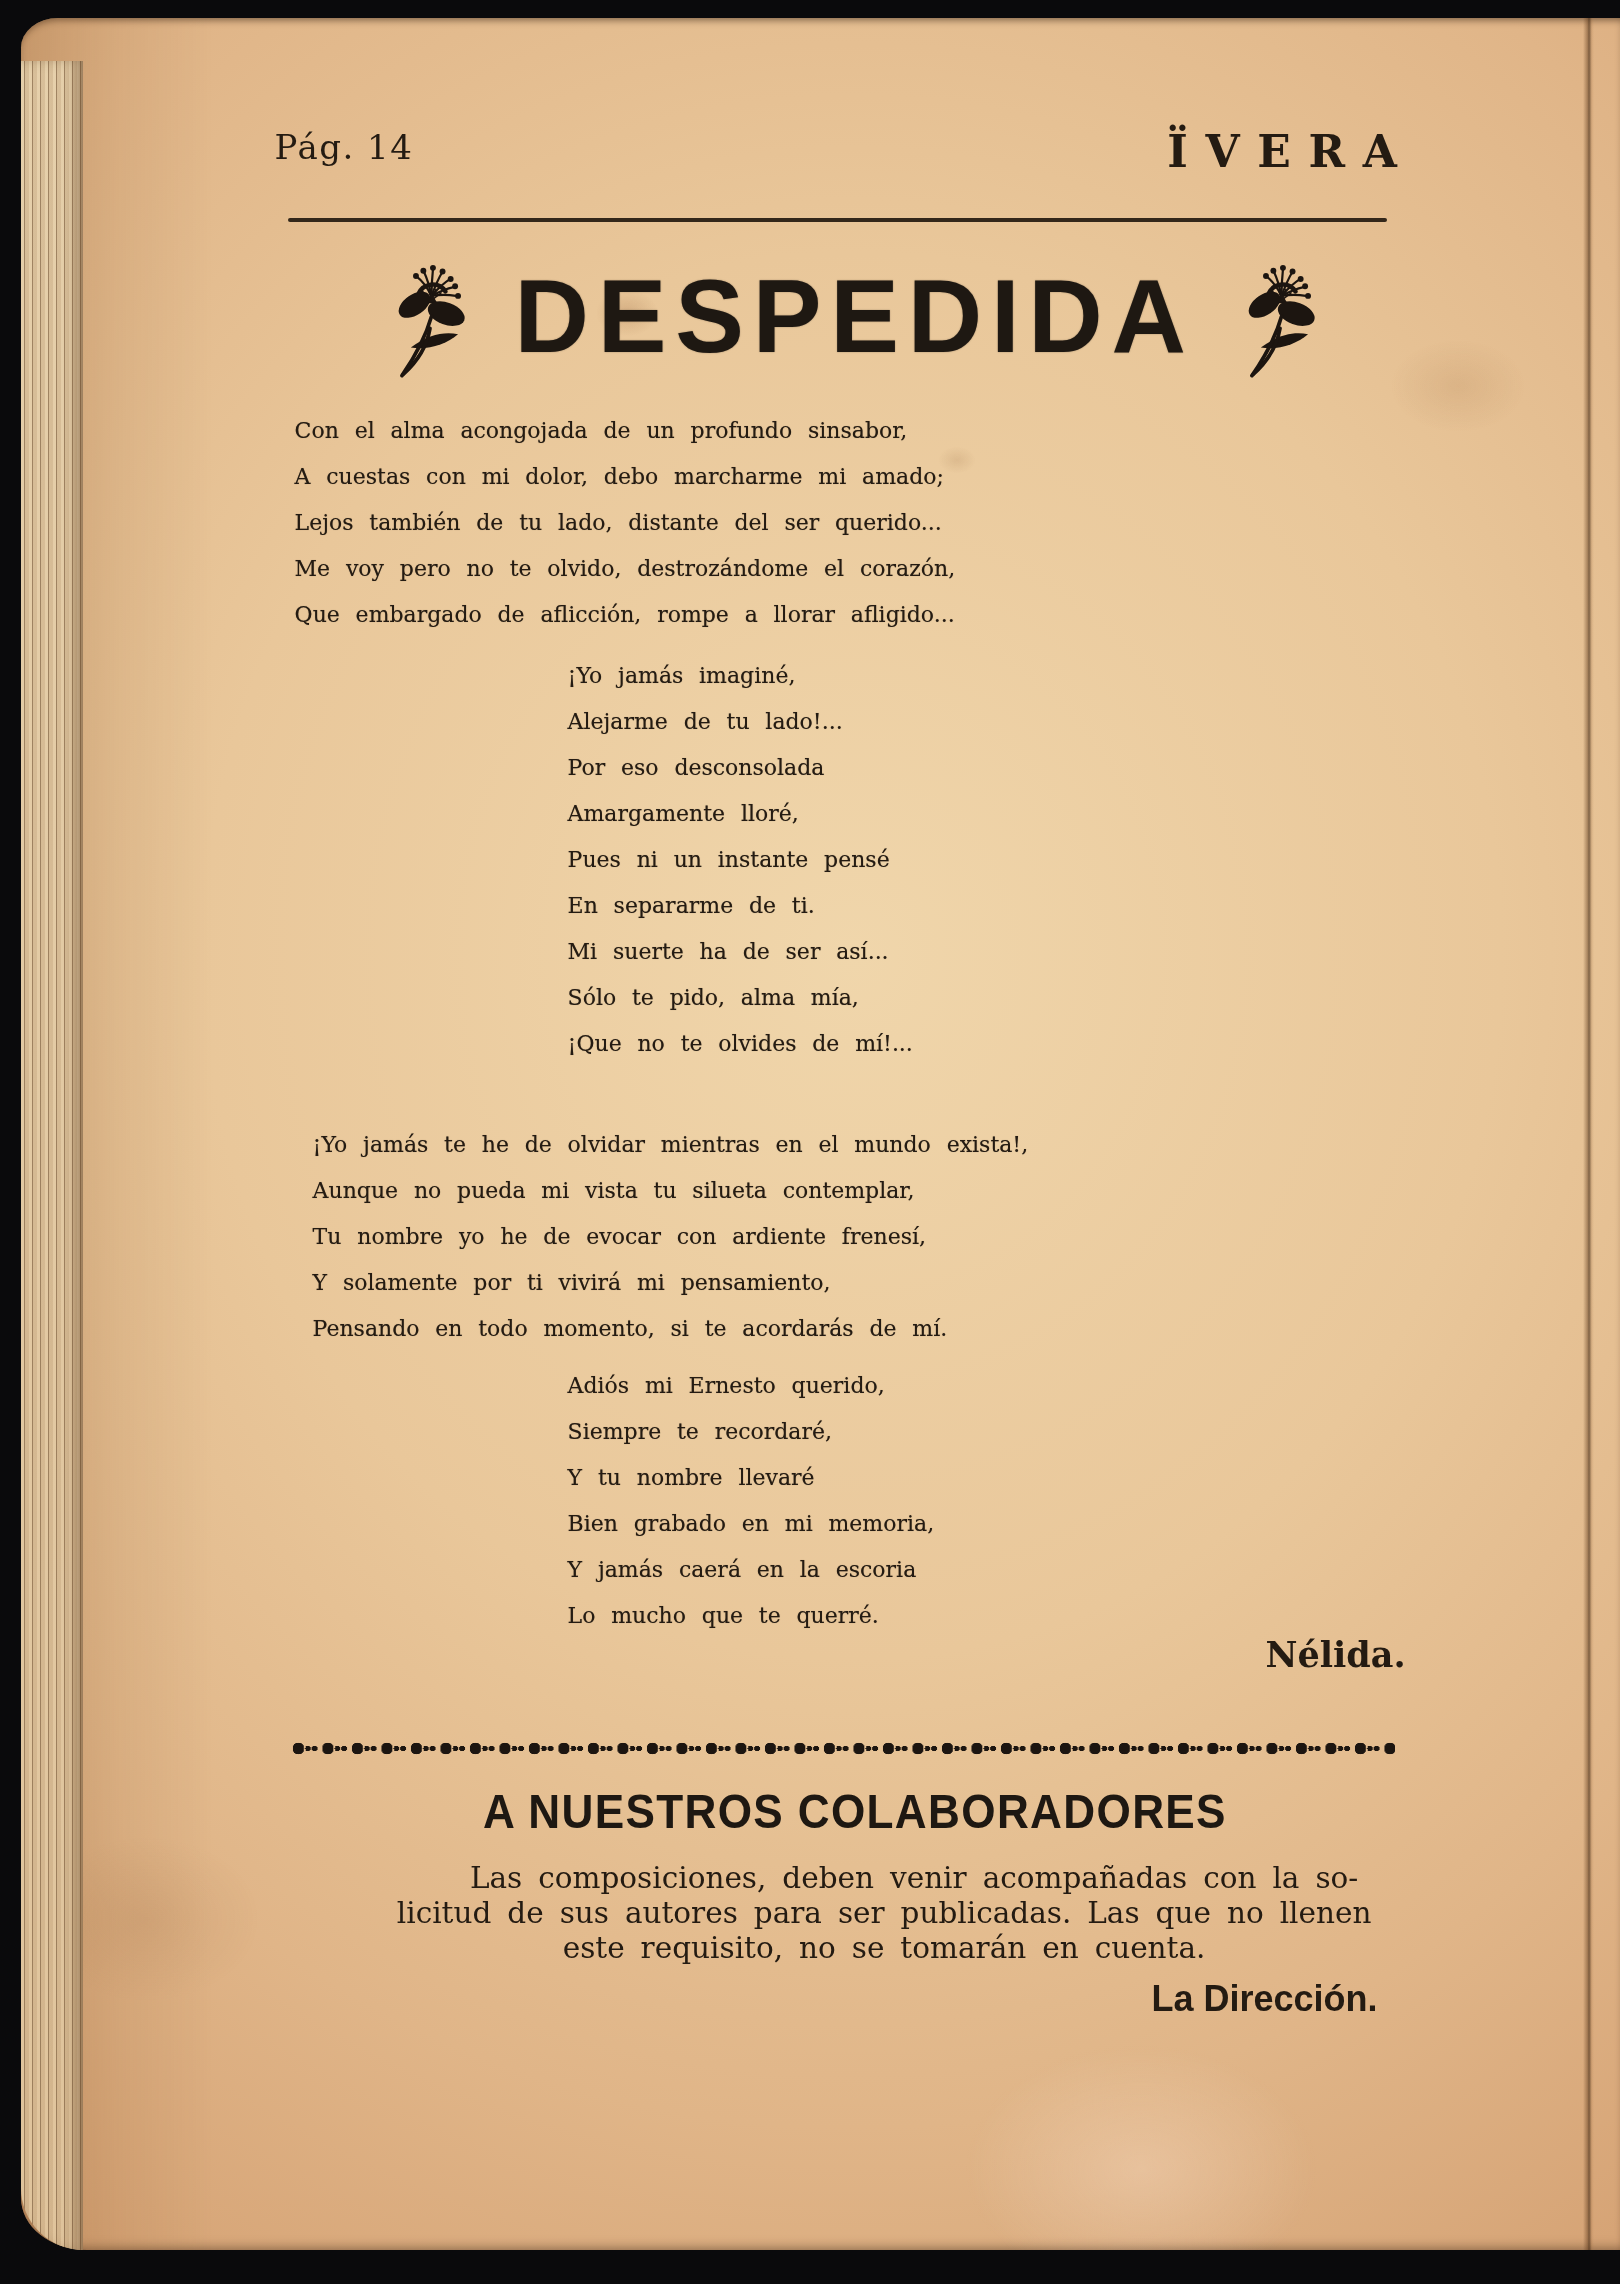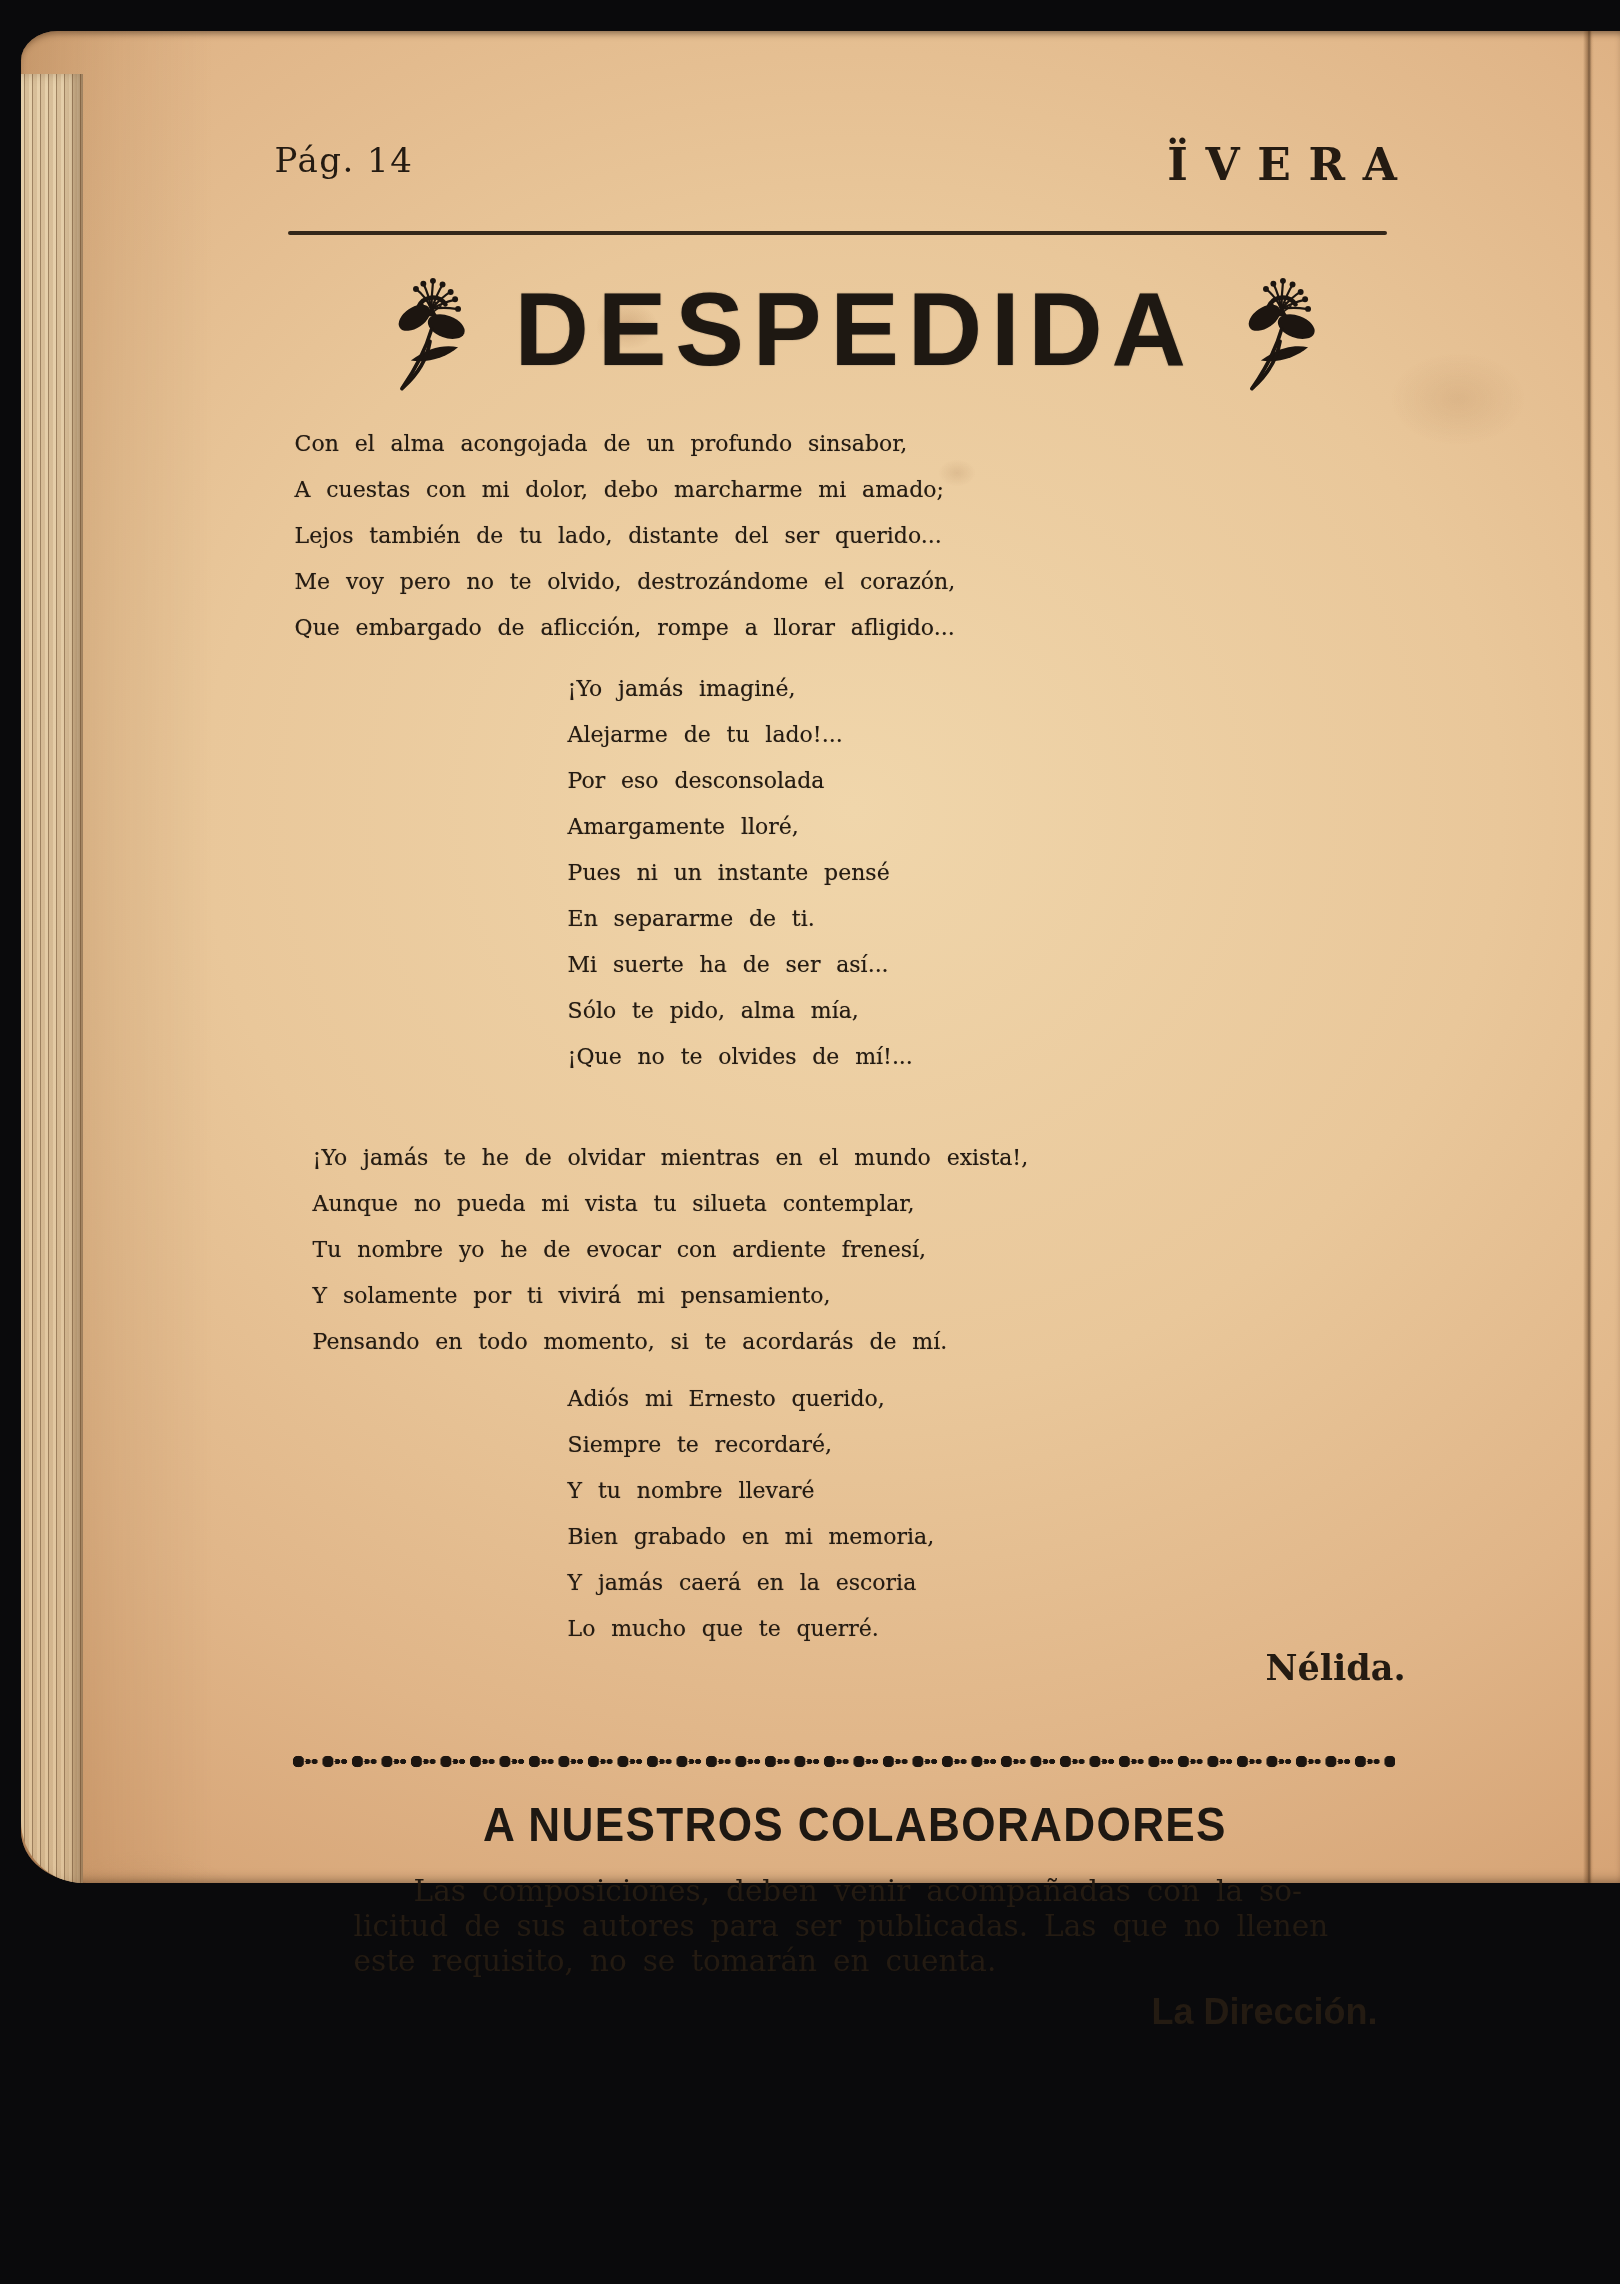--- a/index.html
+++ b/index.html
@@ -3,21 +3,21 @@
 <meta charset="utf-8">
 <style>
   html,body{margin:0;padding:0;}
   body{
     width:1621px;height:2284px;position:relative;overflow:hidden;
     background:#0a0a0c;
     font-family:"DejaVu Serif", serif;
   }
   
   .page{
-    position:absolute;left:20.6px;top:31px;width:1600px;height:1852px;
+    position:absolute;left:20.6px;top:18px;width:1600px;height:2232px;
     background:
       radial-gradient(90% 70% at 52% 42%, #f0d6ab 0%, #e9c79a 45%, #e0b588 75%, #d5a274 100%);
     border-radius:37px 0 0 66px / 29.5px 0 0 52px;
     box-shadow:inset 0 5.9px 7.4px -3.7px rgba(50,30,15,.55),
                inset 0 -7.4px 10.3px -5.9px rgba(50,30,15,.5);
     color:#241b12;
   }
   .page::before{ 
     content:"";position:absolute;inset:0;pointer-events:none;
     border-radius:inherit;
@@ -77,21 +77,21 @@
       radial-gradient(circle 2.9px  at 17px 10.3px, #1c1510 94%, transparent 100%),
       radial-gradient(circle 2.9px  at 23.6px 10.3px, #1c1510 94%, transparent 100%);
     background-size:29.5px 20.6px;background-repeat:repeat-x;
   }
   
   .notice-heading{position:absolute;left:274px;top:1765px;width:1120px;text-align:center;
     font-family:"Liberation Sans", sans-serif;font-weight:700;font-size:49px;
     letter-spacing:1.5px;transform:scaleX(.9);color:#1e1812;}
   .notice-body{position:absolute;left:333px;top:1843px;width:1061px;
     font-size:29.5px;line-height:35px;word-spacing:6.6px;}
-  .notice-body .nline{white-space:nowrap;}
+  .notice-body .nline{white-space:nowrap;text-align:center;}
   .notice-body .nline:first-child{padding-left:60px;}
   .notice-signature{position:absolute;top:1960px;right:243px;
     font-family:"Liberation Sans", sans-serif;font-weight:700;font-size:36px;}
 </style>
 </head>
 <body>
 
 <svg width="0" height="0" style="position:absolute">
   <defs>
     <g id="flower-orn" stroke="#1c1510" fill="none" stroke-linecap="round">

